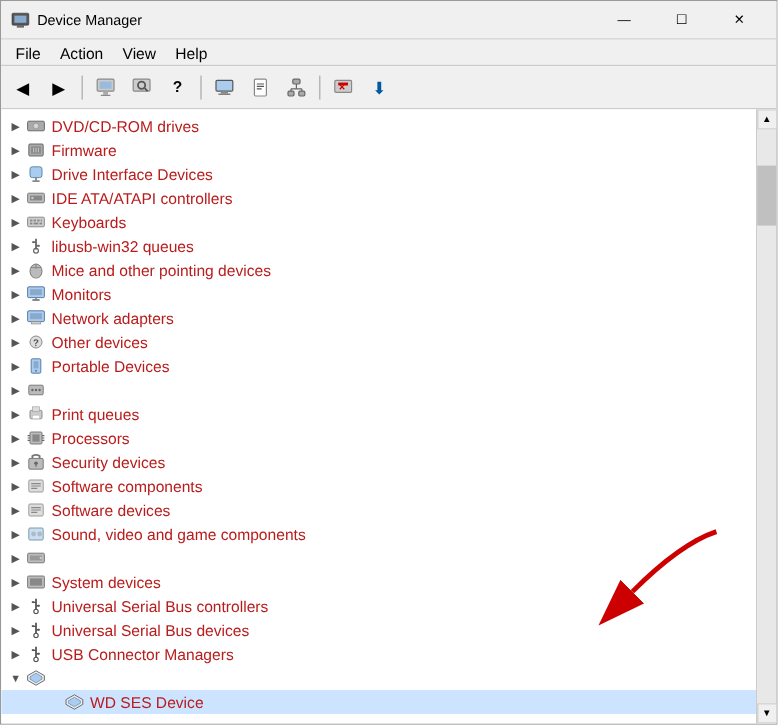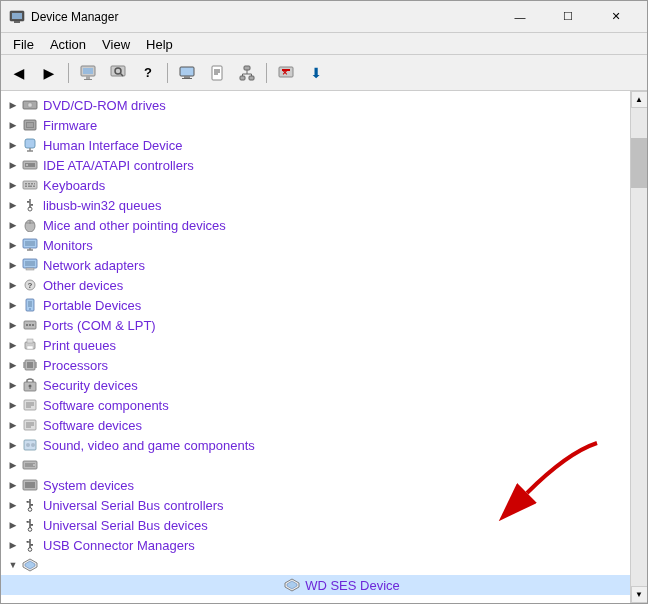--- a/index.html
+++ b/index.html
@@ -161,21 +161,21 @@
       width: 18px;
       height: 16px;
       margin-right: 4px;
       display: flex;
       align-items: center;
       justify-content: center;
       flex-shrink: 0;
     }
     .item-label {
       font-size: 13px;
-      color: #6d28d9;
+      color: #b91c1c;
     }
     .content-wrapper {
       position: relative;
       flex: 1;
       display: flex;
       overflow: hidden;
     }
   </style>
 </head>
 <body>
@@ -295,21 +295,21 @@
 
       <div class="tree-item">
         <div class="expand-btn">▶</div>
         <div class="item-icon">
           <svg width="16" height="14" viewBox="0 0 16 14">
             <rect x="3" y="1" width="10" height="9" rx="2" fill="#aaccee" stroke="#5588aa" stroke-width="0.8"></rect>
             <line x1="8" y1="10" x2="8" y2="13" stroke="#888" stroke-width="1.5"></line>
             <line x1="5" y1="13" x2="11" y2="13" stroke="#888" stroke-width="1.5"></line>
           </svg>
         </div>
-        <span class="item-label">Human Interface Device</span>
+        <span class="item-label">Drive Interface Devices</span>
       </div>
 
       <div class="tree-item">
         <div class="expand-btn">▶</div>
         <div class="item-icon">
           <svg width="16" height="14" viewBox="0 0 16 14">
             <rect x="1" y="3" width="14" height="8" rx="1" fill="#bbb" stroke="#777" stroke-width="0.8"></rect>
             <rect x="3" y="5" width="10" height="4" fill="#888"></rect>
             <circle cx="5" cy="7" r="1" fill="#ccc"></circle>
           </svg>
@@ -412,21 +412,20 @@
       <div class="tree-item">
         <div class="expand-btn">▶</div>
         <div class="item-icon">
           <svg width="16" height="14" viewBox="0 0 16 14">
             <rect x="2" y="3" width="12" height="8" rx="1" fill="#bbb" stroke="#777" stroke-width="0.8"></rect>
             <circle cx="5" cy="7" r="1" fill="#666"></circle>
             <circle cx="8" cy="7" r="1" fill="#666"></circle>
             <circle cx="11" cy="7" r="1" fill="#666"></circle>
           </svg>
         </div>
-        <span class="item-label">Ports (COM &amp; LPT)</span>
       </div>
 
       <div class="tree-item">
         <div class="expand-btn">▶</div>
         <div class="item-icon">
           <svg width="16" height="14" viewBox="0 0 16 14">
             <rect x="3" y="4" width="10" height="7" rx="1" fill="#ccc" stroke="#888" stroke-width="0.8"></rect>
             <rect x="5" y="1" width="6" height="4" fill="#ddd" stroke="#999" stroke-width="0.5"></rect>
             <rect x="5" y="8" width="6" height="3" fill="#fff" stroke="#bbb" stroke-width="0.5"></rect>
           </svg>
@@ -572,21 +571,21 @@
       <div class="tree-item">
         <div class="expand-btn">▼</div>
         <div class="item-icon">
           <svg width="16" height="14" viewBox="0 0 16 14">
             <polygon points="8,1 15,5 15,9 8,13 1,9 1,5" fill="#eee" stroke="#666" stroke-width="0.8"></polygon>
             <polygon points="8,3 13,6 13,8 8,11 3,8 3,6" fill="#aaccee" stroke="#5577aa" stroke-width="0.5"></polygon>
           </svg>
         </div>
       </div>
 
-      <div class="tree-item selected" style="padding-left: 36px; justify-content: center;">
+      <div class="tree-item selected" style="padding-left: 36px;">
         <div class="expand-btn" style="visibility:hidden;"></div>
         <div class="item-icon">
           <svg width="16" height="14" viewBox="0 0 16 14">
             <polygon points="8,1 15,5 15,9 8,13 1,9 1,5" fill="#eee" stroke="#666" stroke-width="0.8"></polygon>
             <polygon points="8,3 13,6 13,8 8,11 3,8 3,6" fill="#aaccee" stroke="#5577aa" stroke-width="0.5"></polygon>
           </svg>
         </div>
         <span class="item-label">WD SES Device</span>
       </div>
 

